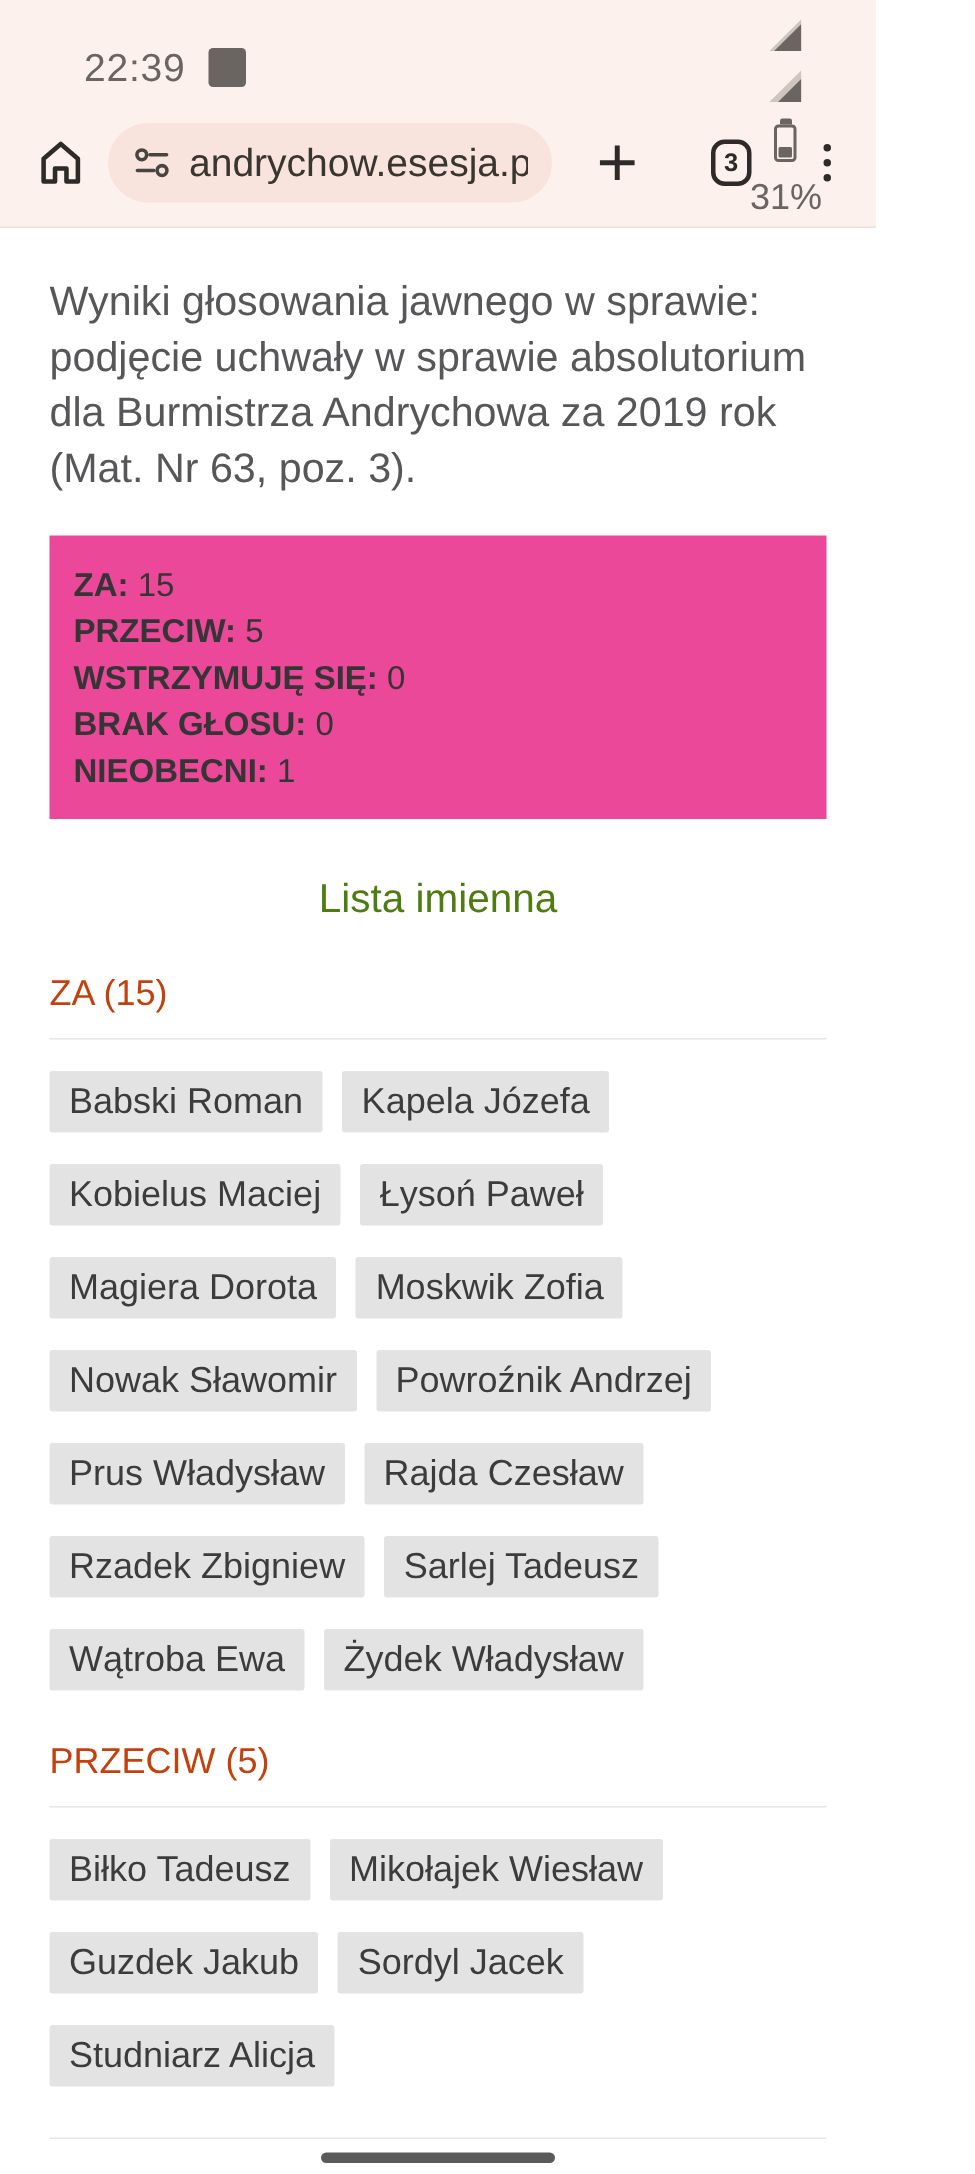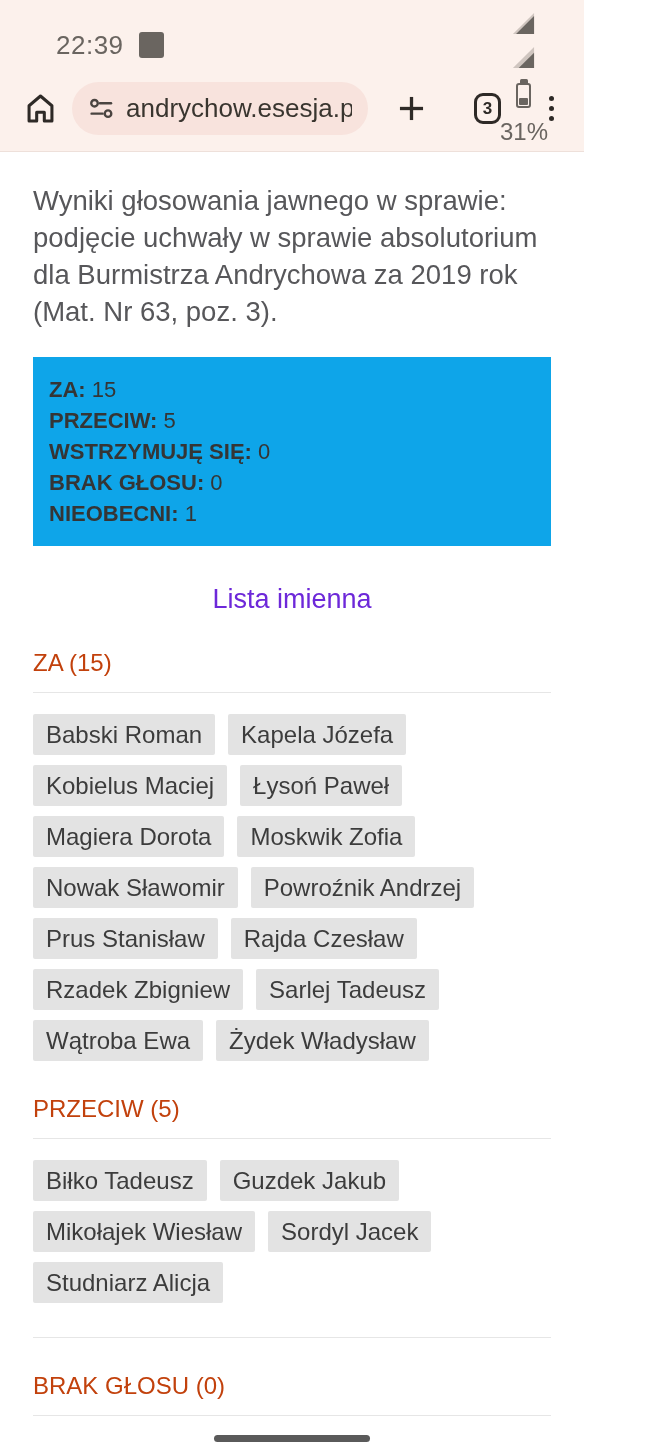--- a/index.html
+++ b/index.html
@@ -28,28 +28,28 @@
   .url-text{font-size:26px;color:#39352f;white-space:nowrap;overflow:hidden;}
   .tb-plus{margin-left:27px;display:flex;}
   .tab-box{margin-left:46px;width:31px;height:31px;box-sizing:border-box;border:3px solid #2e2a27;border-radius:9px;
     display:flex;align-items:center;justify-content:center;font-size:17px;font-weight:bold;color:#2e2a27;}
   .kebab{margin-left:44px;margin-right:4px;display:flex;flex-direction:column;gap:4.5px;padding:4px;}
   .kebab i{width:5.5px;height:5.5px;border-radius:50%;background:#2e2a27;}
 
   
   .page{padding:30px 33px 0 33px;}
   .vote-title{margin:0 0 27px 0;font-size:27.5px;line-height:37px;color:#57575a;}
-  .summary-box{background:#0ea5e9;padding:17px 16px;margin-bottom:8px;}
+  .summary-box{background:#ec4899;padding:17px 16px;margin-bottom:8px;}
   .sum-row{font-size:22px;line-height:31px;color:#353535;}
   .sum-label{font-weight:bold;}
-  .list-title{text-align:center;font-size:27px;color:#6d28d9;margin:38px 0 4px 0;}
+  .list-title{text-align:center;font-size:27px;color:#4d7c0f;margin:38px 0 4px 0;}
   .section{margin-top:34px;}
   .section-heading{margin:0;font-size:24px;font-weight:400;color:#c2410c;}
   .section-rule{border:none;border-top:1px solid #e6e6e6;margin:15px 0 0 0;}
-  .chips{display:flex;flex-wrap:wrap;gap:10px 13px;margin-top:21px;}
+  .chips{display:flex;flex-wrap:wrap;gap:21px 13px;margin-top:21px;}
   .chips:empty{display:none;margin:0;}
   .chip{background:#e3e3e3;color:#3c3c3c;font-size:24px;line-height:27px;padding:7px 13px;border-radius:2px;white-space:nowrap;}
 
   .gesture-bar{position:absolute;bottom:7px;left:50%;transform:translateX(-50%);
     width:156px;height:7px;border-radius:4px;background:#5a5a5a;}
 
   svg{display:block;}
 </style>
 </head>
 <body>
@@ -175,44 +175,44 @@
   <span class="chip">Łysoń Paweł</span>
 
   <span class="chip">Magiera Dorota</span>
 
   <span class="chip">Moskwik Zofia</span>
 
   <span class="chip">Nowak Sławomir</span>
 
   <span class="chip">Powroźnik Andrzej</span>
 
-  <span class="chip">Prus Stanisław</span>
+  <span class="chip">Prus Władysław</span>
 
   <span class="chip">Rajda Czesław</span>
 
   <span class="chip">Rzadek Zbigniew</span>
 
   <span class="chip">Sarlej Tadeusz</span>
 
   <span class="chip">Wątroba Ewa</span>
 
   <span class="chip">Żydek Władysław</span>
 </div>
   </div>
 
   <div class="section">
     <h2 class="section-heading">PRZECIW (5)</h2>
     <hr class="section-rule">
     <div class="chips">
   <span class="chip">Biłko Tadeusz</span>
 
+  <span class="chip">Mikołajek Wiesław</span>
+
   <span class="chip">Guzdek Jakub</span>
 
-  <span class="chip">Mikołajek Wiesław</span>
-
   <span class="chip">Sordyl Jacek</span>
 
   <span class="chip">Studniarz Alicja</span>
 </div>
   </div>
 
   <div class="section">
     <hr class="section-rule">
 
   </div>

